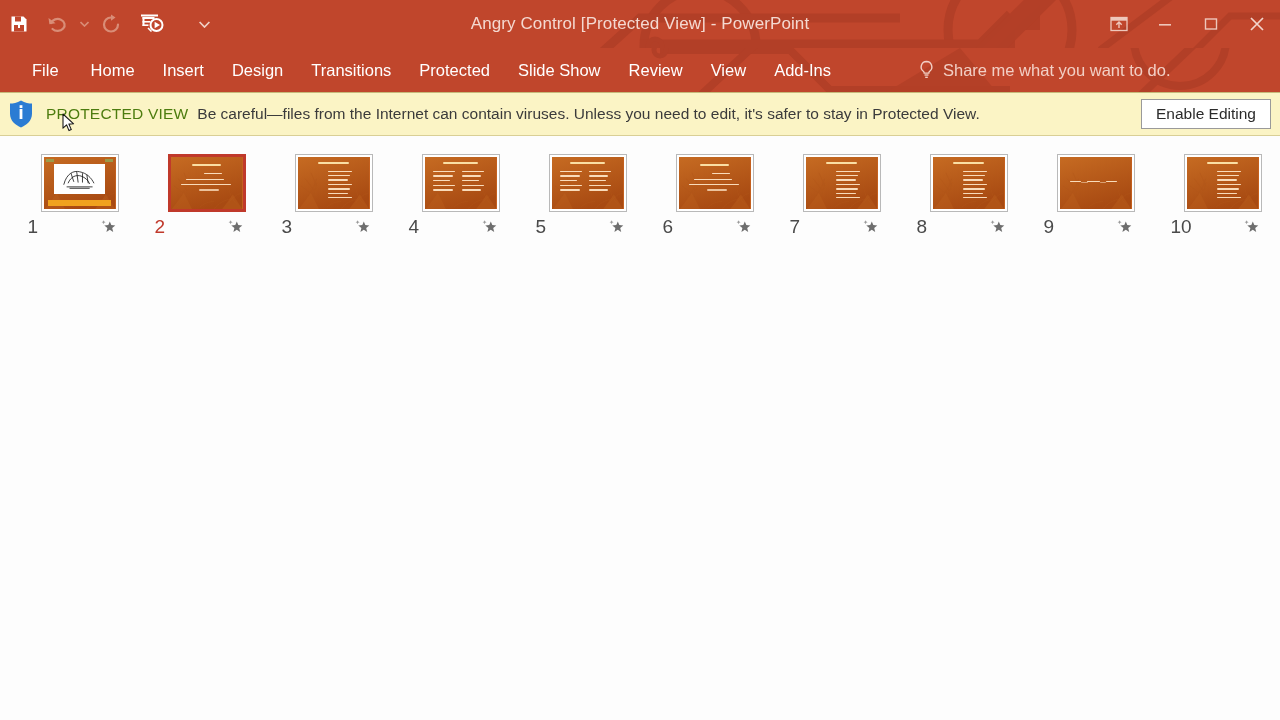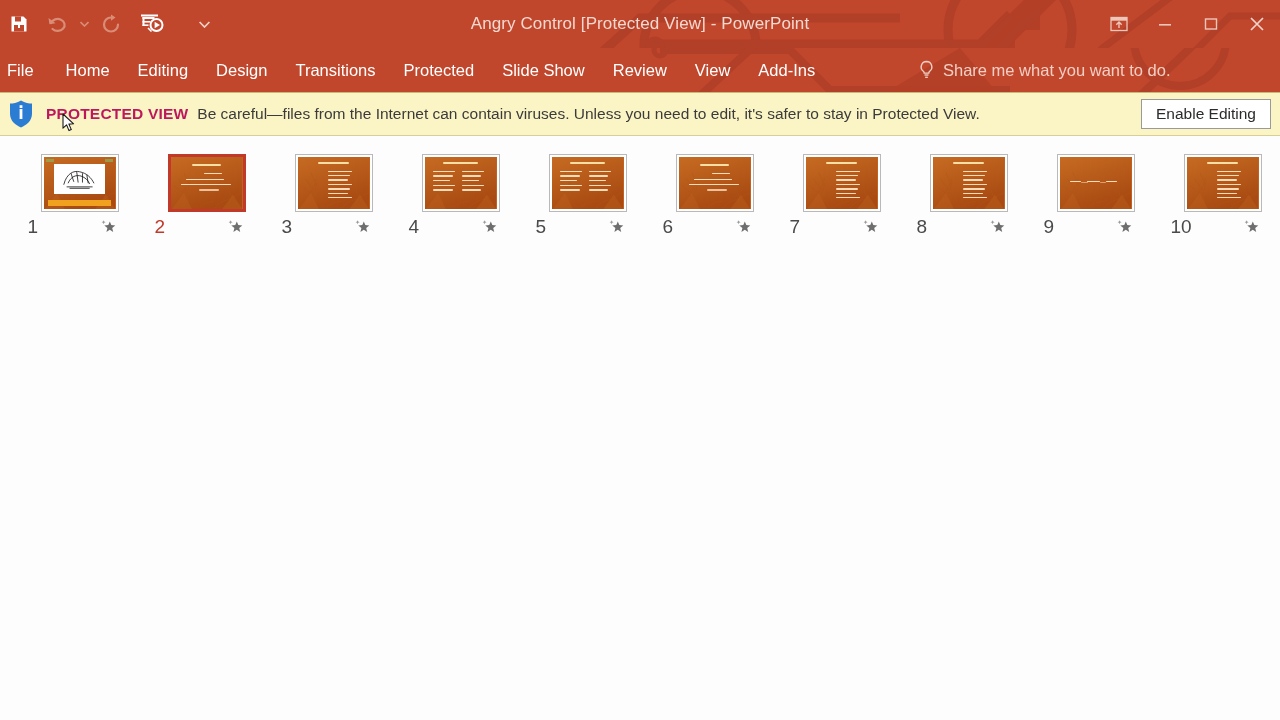--- a/index.html
+++ b/index.html
@@ -114,21 +114,21 @@
   }
   .tab {
     height: 44px;
     line-height: 44px;
     color: #ffffff;
     font-size: 16.5px;
     padding: 0 14px;
     white-space: nowrap;
     cursor: default;
   }
-  .tab:first-child { padding-left: 7px; padding-right: 18px; }
+  .tab:first-child { padding-left: 32px; padding-right: 18px; }
 
   .tellme {
     position: absolute;
     left: 918px; top: 0;
     height: 44px;
     display: flex;
     align-items: center;
     z-index: 2;
     color: #f2cfc5;
     font-size: 16.5px;
@@ -165,22 +165,22 @@
     box-sizing: border-box;
   }
   .pv-shield {
     margin-left: 8px;
     margin-right: 12px;
     display: flex;
     align-items: center;
   }
   .pv-label {
     font-size: 15.5px;
-    font-weight: bold;
-    color: #be185d;
+    font-weight: normal;
+    color: #4d7c0f;
     letter-spacing: 0.2px;
     white-space: nowrap;
   }
   .pv-msg {
     font-size: 15.5px;
     color: #3b3b3b;
     margin-left: 9px;
     white-space: nowrap;
   }
   .pv-enable {
@@ -396,21 +396,21 @@
       </g>
       <circle cx="660" cy="50" r="6" fill="none" stroke="#b23f27" stroke-width="5"></circle>
       <g fill="#b23f27" opacity="0.9">
         <path d="M 880 96 L 960 48 L 1000 96 Z"></path>
       </g>
     </svg>
 
     <div class="tabs">
       <div class="tab">File</div>
       <div class="tab">Home</div>
-      <div class="tab">Editing</div>
+      <div class="tab">Insert</div>
       <div class="tab">Design</div>
       <div class="tab">Transitions</div>
       <div class="tab">Protected</div>
       <div class="tab">Slide Show</div>
       <div class="tab">Review</div>
       <div class="tab">View</div>
       <div class="tab">Add-Ins</div>
     </div>
 
     <div class="tellme">

